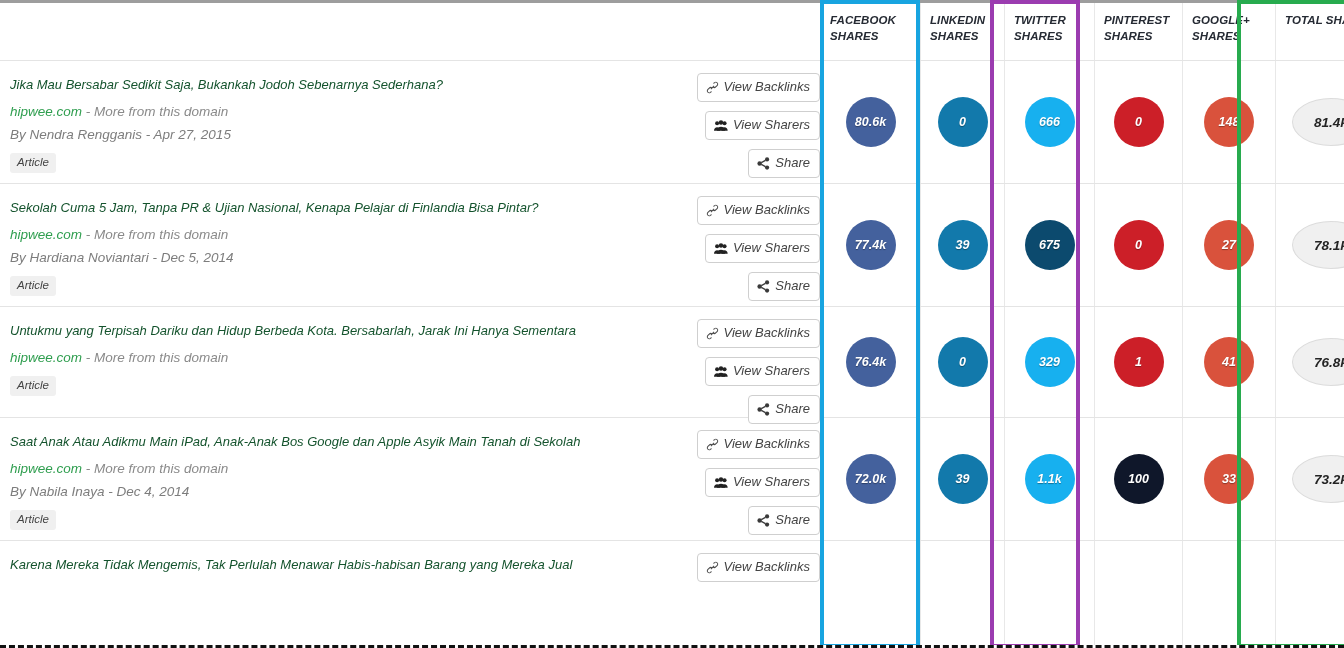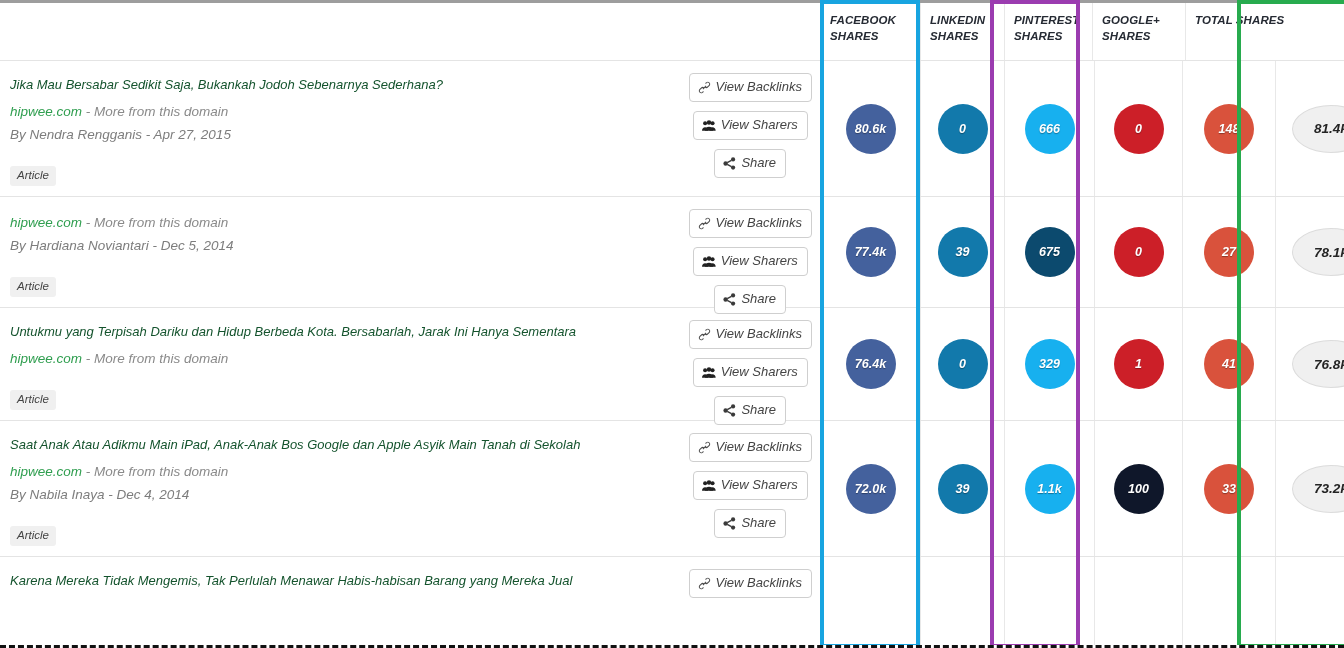--- a/index.html
+++ b/index.html
@@ -57,37 +57,37 @@
     cursor: pointer;
   }
 
   .meta-domain { margin-top: 6px; font-size: 13.5px; line-height: 18px; color: #8a8a8a; }
   .meta-domain .dom { color: #2f9e4f; cursor: pointer; }
   .meta-domain .more { color: #8a8a8a; cursor: pointer; }
   .meta-byline { margin-top: 5px; font-size: 13.5px; line-height: 18px; color: #7d7d7d; }
 
   .tag {
     display: inline-block;
-    margin-top: 22px;
+    margin-top: 9px;
     padding: 3px 7px 4px 7px;
     background: #f0f0f0;
     color: #444;
     font-size: 11.5px;
     line-height: 13px;
     border-radius: 3px;
   }
 
   
   .actions {
     position: absolute;
-    right: 8px;
+    right: 0;
     top: 12px;
     display: flex;
     flex-direction: column;
-    align-items: center;
+    align-items: flex-end;
     gap: 9px;
   }
   .btn {
     display: inline-flex;
     align-items: center;
     gap: 5px;
     background: #fff;
     border: 1px solid #cfcfcf;
     border-radius: 4px;
     padding: 5px 9px 6px 8px;
@@ -185,20 +185,23 @@
 
   <div class="table" id="table">
       <div class="row header">
         <div class="col-info"></div>
         <div class="col-metric w-fb">
           <div class="hdr-label">FACEBOOK SHARES</div>
         </div>
         <div class="col-metric w-li">
           <div class="hdr-label">LINKEDIN SHARES</div>
         </div>
+        <div class="col-metric w-tw">
+          <div class="hdr-label">TWITTER SHARES</div>
+        </div>
         <div class="col-metric w-pi">
           <div class="hdr-label">PINTEREST SHARES</div>
         </div>
         <div class="col-metric w-gp">
           <div class="hdr-label">GOOGLE+ SHARES</div>
         </div>
         <div class="col-metric w-tot">
           <div class="hdr-label">TOTAL SHARES</div>
         </div>
       </div>
@@ -257,20 +260,21 @@
         </div>
         <div class="col-metric w-gp">
           <div class="bubble" style="background: rgb(217, 82, 60);">148</div>
         </div>
         <div class="col-metric w-tot">
           <div class="bubble total">81.4k</div>
         </div>
       </div>
       <div class="row">
         <div class="col-info">
+          <div class="title">Sekolah Cuma 5 Jam, Tanpa PR &amp; Ujian Nasional, Kenapa Pelajar di Finlandia Bisa Pintar?</div>
           <div class="meta-domain"><span class="dom">hipwee.com</span><span> - </span><span class="more">More from this domain</span></div>
           <div class="meta-byline">By Hardiana Noviantari - Dec 5, 2014</div>
           <div><span class="tag">Article</span></div>
           <div class="actions">
             <div class="btn">
               <span>
                 <svg width="13" height="13" viewBox="0 0 16 16">
                   <path fill="#4a4a4a" d="M10.2 1.6a3 3 0 0 1 4.2 4.2l-2 2a3 3 0 0 1-4.2 0l.9-.9a1.8 1.8 0 0 0 2.4-.1l2-2a1.8 1.8 0 0 0-2.5-2.5l-1 1a4.3 4.3 0 0 0-1.5-.5zM5.8 14.4a3 3 0 0 1-4.2-4.2l2-2a3 3 0 0 1 4.2 0l-.9.9a1.8 1.8 0 0 0-2.4.1l-2 2a1.8 1.8 0 0 0 2.5 2.5l1-1c.5.2 1 .4 1.5.5z"></path>
                   <path fill="#4a4a4a" d="M5.6 9.5l3.9-3.9.9.9-3.9 3.9z"></path>
                 </svg>

